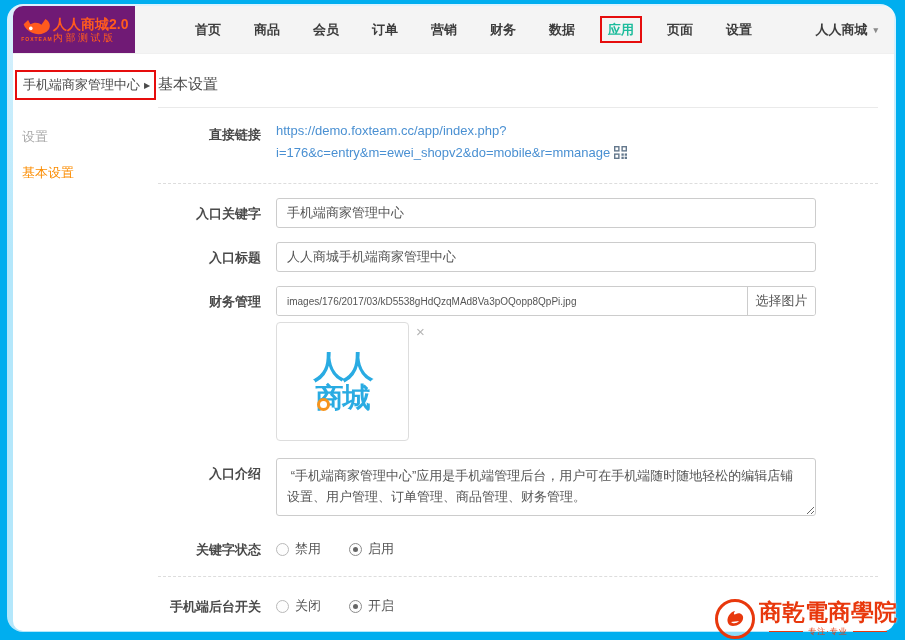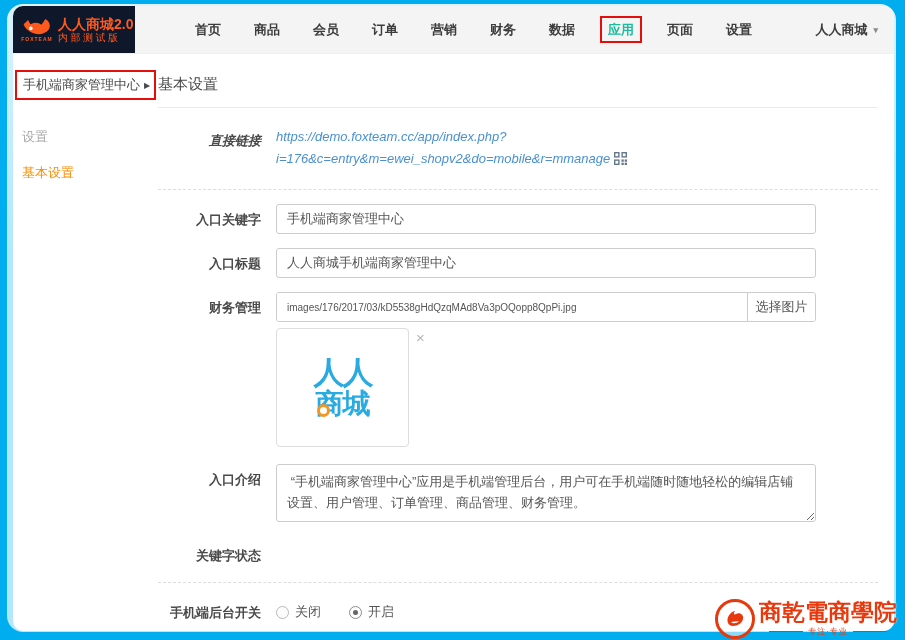--- a/index.html
+++ b/index.html
@@ -8,21 +8,21 @@
 
   .frame { position:absolute; left:7px; top:4px; right:9px; bottom:8px;
            background:linear-gradient(180deg,#dcf2fd 0%,#c9edfc 15%,#b4e7fb 40%,#b4e7fb 100%);
            border-radius:16px; }
   .card { position:absolute; left:13px; top:6px; right:11px; bottom:9px;
           background:#fff; border-radius:10px; overflow:hidden;
           display:flex; flex-direction:column; }
 
   
   .header { height:48px; display:flex; flex-shrink:0; border-bottom:1px solid #f0f0f0; }
-  .logo-block { width:122px; background:#0f172a; display:flex; align-items:center; padding-left:8px; gap:5px; }
+  .logo-block { width:122px; background:#701a75; display:flex; align-items:center; padding-left:8px; }
   .fox { display:flex; flex-direction:column; align-items:center; line-height:1; }
   .foxteam { font-size:5px; font-weight:bold; color:#ff5a1e; letter-spacing:1px; margin-top:1px; }
   .brand { display:flex; flex-direction:column; line-height:1.15; }
   .brand-l1 { font-size:14px; font-weight:bold; color:#ff5a1e; }
   .brand-l2 { font-size:10px; color:#ff5a1e; letter-spacing:2.5px; }
   .nav { flex:1; background:#f4f4f4; display:flex; align-items:center; padding-left:60px; gap:33px; }
   .nav-item { font-size:13px; font-weight:bold; color:#3c3c3c; cursor:pointer; white-space:nowrap; }
   .nav-item.active { color:#1dbc9c; }
   .ann-box { border:2px solid #e60d0d; padding:2px 6px; margin:-5px -8px; display:inline-block; }
   .account { margin-left:auto; margin-right:16px; font-size:13px; font-weight:bold; color:#3c3c3c;
@@ -39,21 +39,21 @@
   .side-item { font-size:13px; color:#a9a9a9; margin:28px 0 0 9px; cursor:pointer; }
   .side-item.active { color:#fb8c00; margin-top:18px; }
 
   .content { flex:1; padding-right:16px; min-width:0; }
   .page-title { font-size:15px; color:#4a4a4a; padding:21px 0 13px; border-bottom:1px solid #eaeaea; }
 
   .row { display:flex; margin-top:14px; }
   .row-label { width:103px; flex-shrink:0; text-align:right; font-size:13px; font-weight:bold;
                color:#4a4a4a; padding-top:7px; }
   .row-ctrl { margin-left:15px; flex:1; }
-  .row.first { margin-top:17px;font-style:italic; }
+  .row.first { margin-top:11px; }
 
   .link-wrap { font-size:13px; color:#4a90d2; line-height:22px; padding-top:1px; }
   .link-wrap a { color:#4a90d2; text-decoration:none; }
   .qr-icon { display:inline-block; vertical-align:-2px; margin-left:4px; }
 
   .dashed-sep { border:none; border-top:1px dashed #ddd; margin:17px 0 0; }
 
   .text-input { width:540px; height:30px; border:1px solid #ccc; border-radius:3px;
                 padding:0 10px; font-size:13px; color:#555; font-family:"Liberation Sans",sans-serif;
                 background:#fff; outline:none; }
@@ -209,20 +209,32 @@
 
       <div class="row intro">
         <div class="row-label">入口介绍</div>
         <div class="row-ctrl">
           <textarea class="intro-area" style=""> “手机端商家管理中心”应用是手机端管理后台，用户可在手机端随时随地轻松的编辑店铺设置、用户管理、订单管理、商品管理、财务管理。</textarea>
         </div>
       </div>
 
       <div class="row">
         <div class="row-label">关键字状态</div>
+        <div class="row-ctrl">
+          <div class="radio-group">
+            <span class="radio-opt">
+              <span class="radio-dot"></span>
+              <span class="radio-label">禁用</span>
+            </span>
+            <span class="radio-opt">
+              <span class="radio-dot checked"></span>
+              <span class="radio-label">启用</span>
+            </span>
+          </div>
+        </div>
       </div>
 
       <hr class="dashed-sep">
 
       <div class="row">
         <div class="row-label">手机端后台开关</div>
         <div class="row-ctrl">
           <div class="radio-group">
             <span class="radio-opt">
               <span class="radio-dot"></span>

